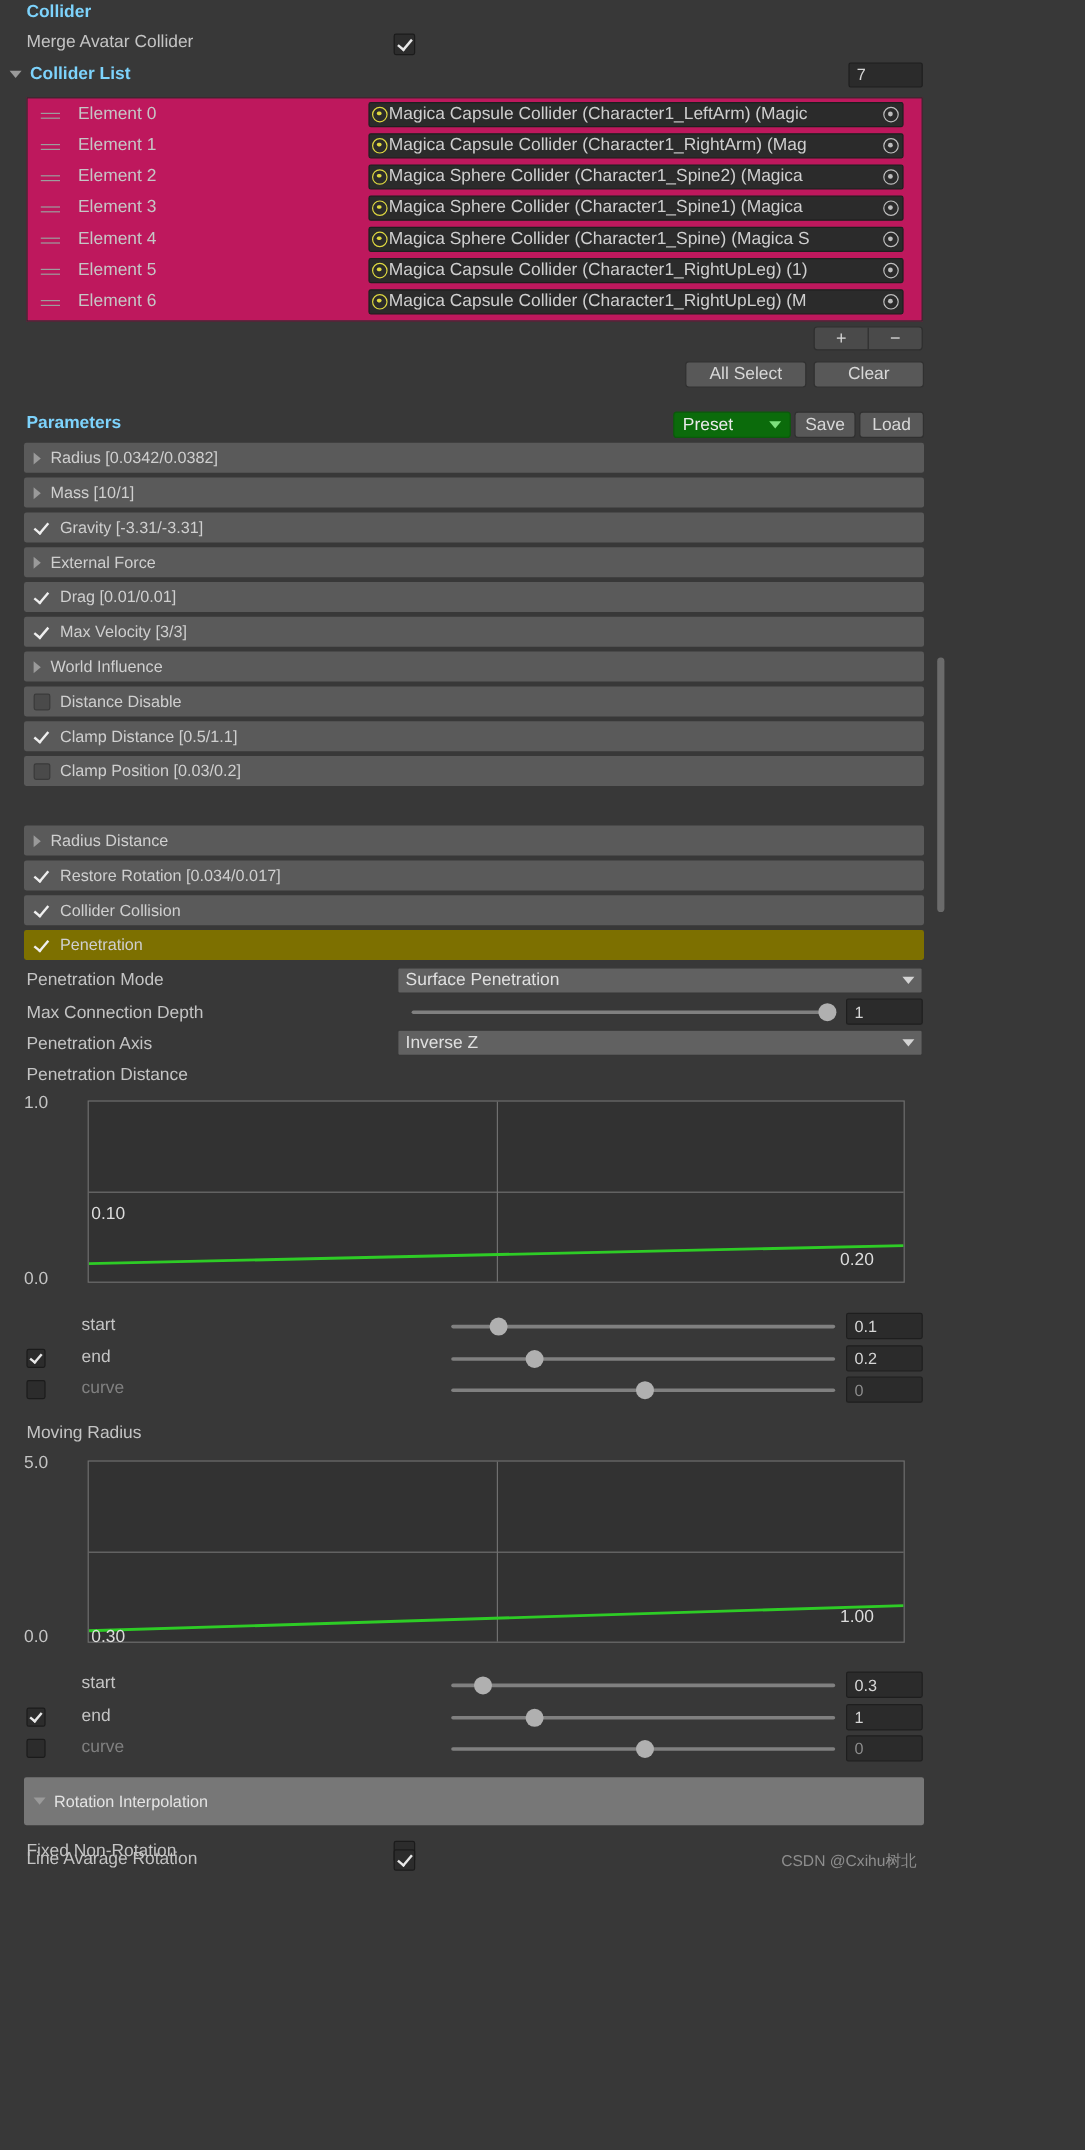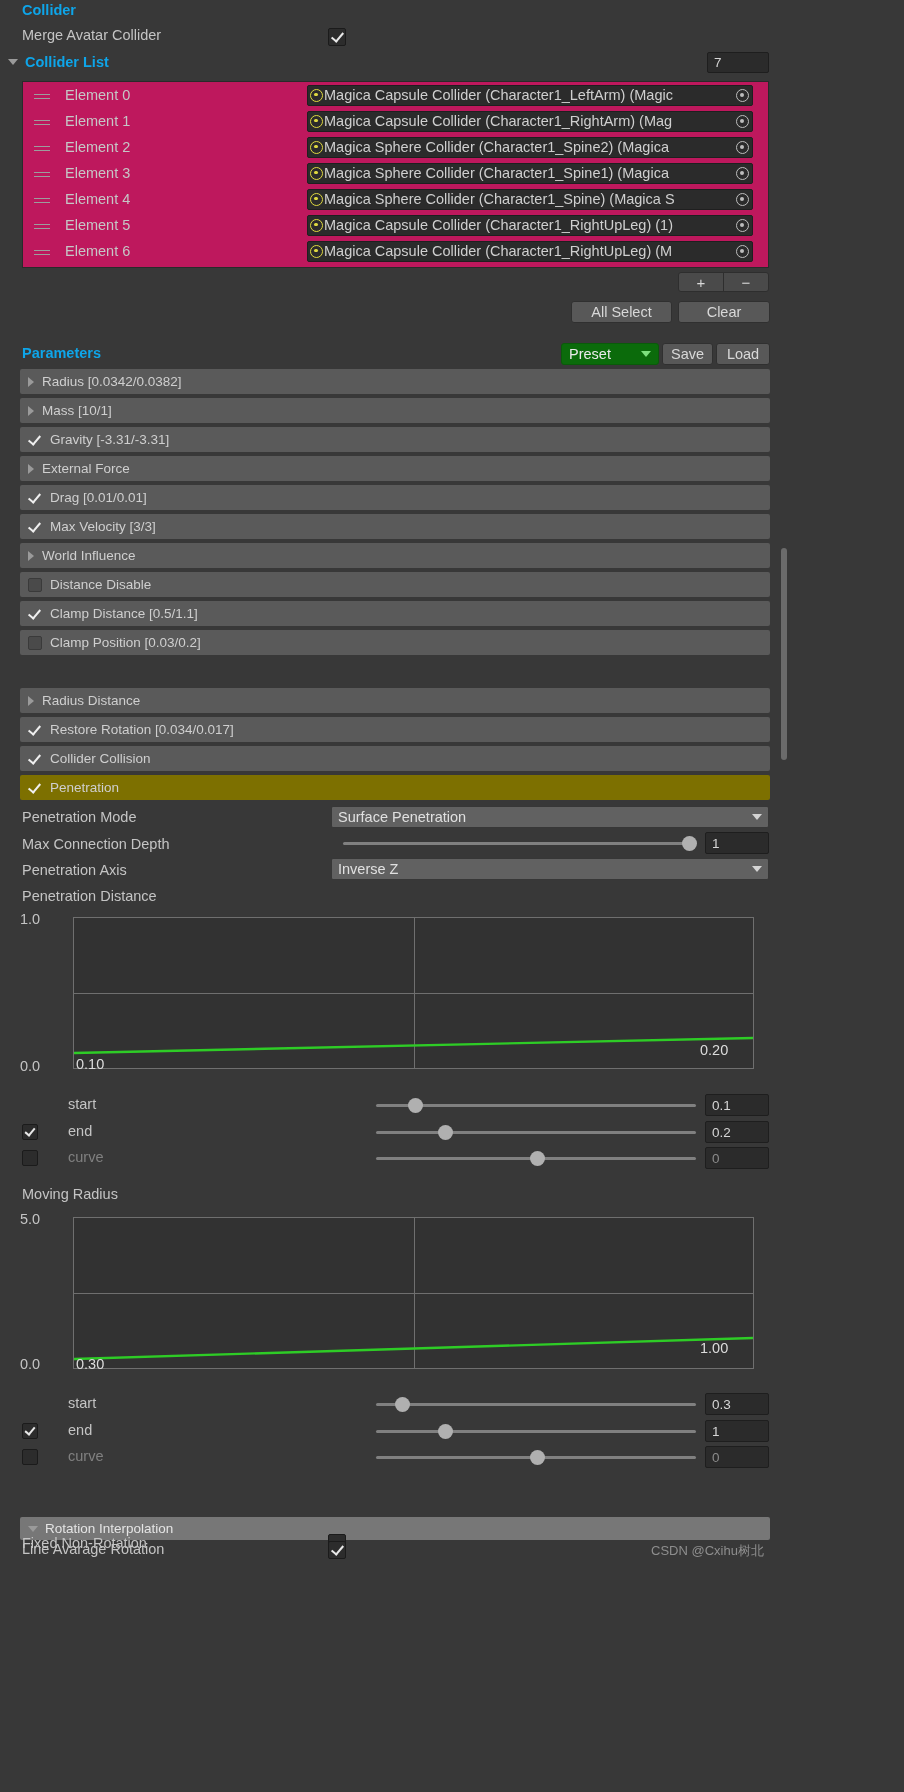--- a/index.html
+++ b/index.html
@@ -8,21 +8,21 @@
     background:#383838;
     font-family:"Liberation Sans",sans-serif;
     font-size:14px;
     color:#c4c4c4;
     overflow:hidden;
     position:relative;
   }
   .panel{position:relative;width:790px;height:1792px;background:#383838;overflow:hidden;}
   .right-gutter{position:absolute;left:790px;top:0;width:114px;height:1792px;background:#383838;}
   .lbl{color:#c4c4c4;font-size:14.5px;}
-  .bold{font-weight:bold;color:#0ea5e9;}
+  .bold{font-weight:bold;color:#7dd3fc;}
 
   
   .cb{width:18px;height:18px;border:1px solid #1b1b1b;background:#2c2c2c;border-radius:2px;
       box-sizing:border-box;position:relative;flex:none;}
   .cb.on::after{content:"";position:absolute;left:5px;top:1px;width:5px;height:10px;
       border:solid #e8e8e8;border-width:0 2px 2px 0;transform:rotate(40deg);}
   .cb.sm{width:16px;height:16px;}
   .cb.sm.on::after{left:4px;top:1px;width:4px;height:8px;}
 
   
@@ -119,22 +119,22 @@
   .srow .sname.dim{color:#808080;}
   .srow .strack{position:absolute;left:376px;top:11px;width:320px;height:3px;background:#808080;border-radius:2px;}
   .srow .sknob{position:absolute;top:5px;width:15px;height:15px;border-radius:50%;background:#b0b0b0;}
   .srow .sfield{position:absolute;left:705px;top:1px;width:64px;height:22px;background:#2b2b2b;
       border:1px solid #1e1e1e;border-radius:2px;box-sizing:border-box;display:flex;align-items:center;
       padding-left:6px;font-size:13.5px;color:#d6d6d6;}
   .srow .sfield.dim{color:#8b8b8b;}
 
   .sectionlabel{position:absolute;left:22px;font-size:14.5px;color:#c4c4c4;}
 
-  #rot-interp{position:absolute;left:20px;top:1481px;width:750px;height:23px;background:#777777;
-      border-radius:2px;display:flex;align-items:center;padding-left:8px;gap:7px;box-sizing:border-box;margin-top:36px;}
+  #rot-interp{position:absolute;left:20px;top:1481px;width:750px;height:40px;background:#777777;
+      border-radius:2px;display:flex;align-items:center;padding-left:8px;gap:7px;box-sizing:border-box;}
   #rot-interp .ptxt{font-size:13.5px;color:#e4e4e4;}
 
   #fixed-row{position:absolute;left:22px;top:1535px;}
   #fixed-cb{position:absolute;left:328px;top:1534px;}
   #line-row{position:absolute;left:22px;top:1541px;}
   #line-cb{position:absolute;left:328px;top:1541px;}
 
   #watermark{position:absolute;left:651px;top:1542px;font-size:13px;color:#8e8e8e;}
 
   
@@ -316,21 +316,21 @@
   <div class="sectionlabel" style="top:888px;">Penetration Distance</div>
   <div class="axmax" style="top:911px;">1.0</div>
   <div class="axmin" style="top:1058px;">0.0</div>
   <div class="graph" style="top:917px;height:152px;">
     <div class="gv" style="left:340px;"></div>
     <div class="gh" style="top:75px;"></div>
     <svg width="679" height="150" viewBox="0 0 679 150" preserveAspectRatio="none" style="position:absolute;left:0;top:0;">
       <polyline points="0,135 679,120" fill="none" stroke="#2ecc26" stroke-width="2.4"></polyline>
     </svg>
   </div>
-  <div class="cv-start" style="left:76px;top:1056px;">0.10</div>
+  <div class="cv-start" style="left:76px;top:1004px;">0.10</div>
   <div class="cv-end" style="left:700px;top:1042px;">0.20</div>
 
   <div class="srow" style="top:1093px;">
     <span class="sname">start</span>
     <span class="strack"></span>
     <span class="sknob" style="left:408px;"></span>
     <span class="sfield">0.1</span>
   </div>
   <div class="srow" style="top:1120px;">
     <span class="cb sm on scb"></span>

